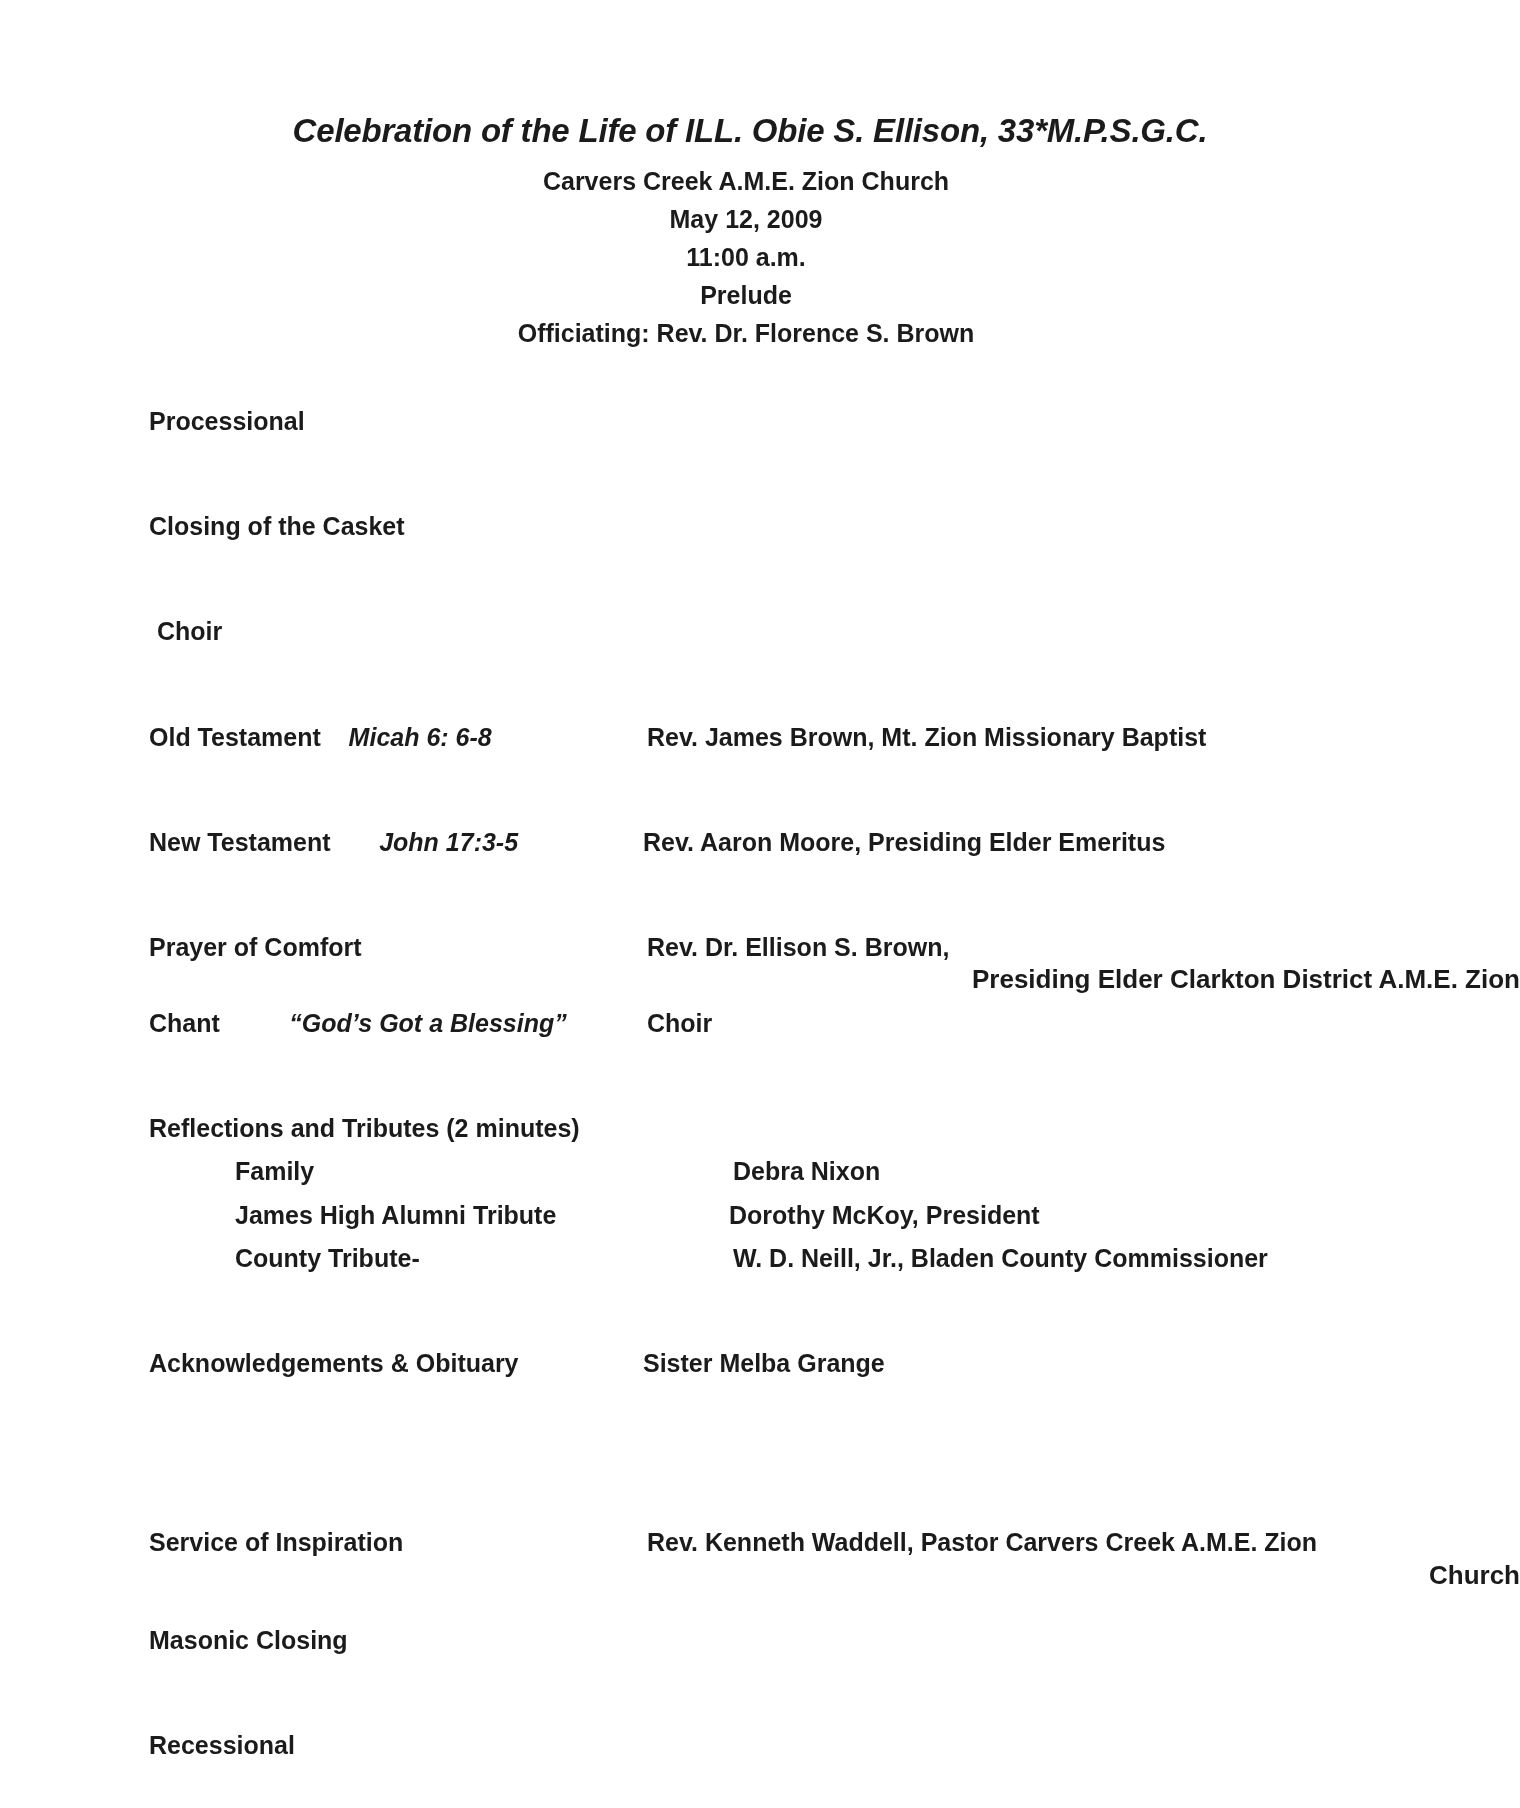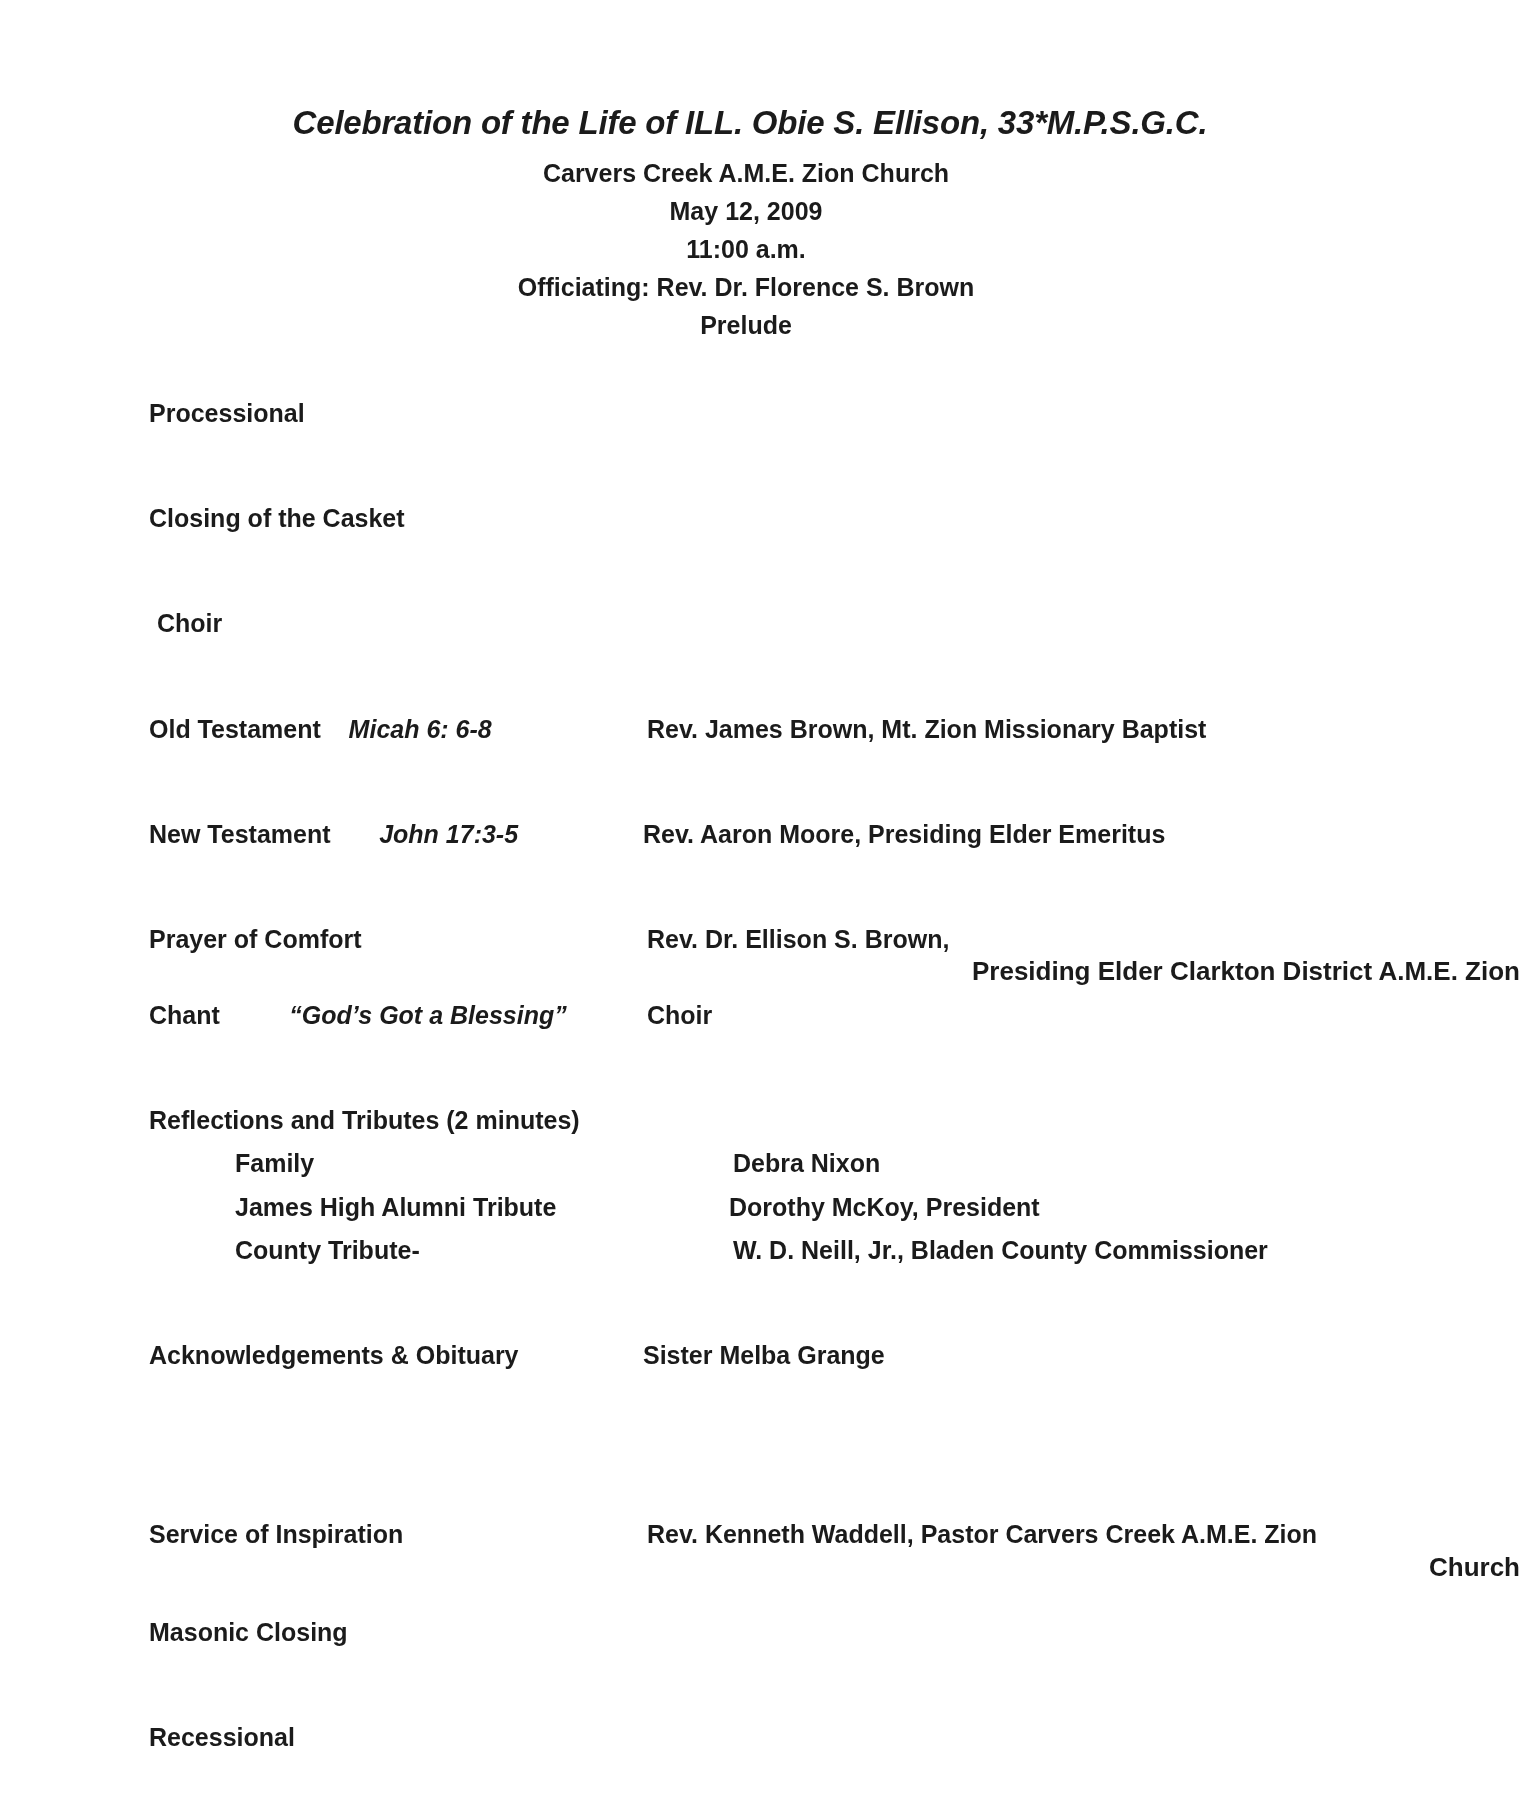--- a/index.html
+++ b/index.html
@@ -28,21 +28,21 @@
   .header {
     text-align: center;
     padding-top: 104px;
   }
   .doc-title {
     font-size: 33px;
     font-weight: bold;
     font-style: italic;
     letter-spacing: -0.2px;
     line-height: 1.15;
-    margin: 0 0 12px 0;
+    margin: 8px 0 12px 0;
     padding-right: 20px;
   }
   .header-line {
     font-size: 25px;
     font-weight: bold;
     line-height: 1.52;
     margin: 0;
     padding-right: 28px;
   }
 
@@ -92,22 +92,22 @@
 </head>
 <body>
 
 <div class="page">
 
   <div class="header">
     <div class="doc-title">Celebration of the Life of ILL. Obie S. Ellison, 33*M.P.S.G.C.</div>
     <div class="header-line">Carvers Creek A.M.E. Zion Church</div>
     <div class="header-line">May 12, 2009</div>
     <div class="header-line">11:00 a.m.</div>
+    <div class="header-line">Prelude</div>
     <div class="header-line">Officiating:  Rev. Dr. Florence S. Brown</div>
-    <div class="header-line">Prelude</div>
   </div>
 
   <div class="program">
 
     <div class="row">
       <div class="left">Processional</div>
       <div class="right"></div>
     </div>
 
     <div class="gap-lg"></div>

